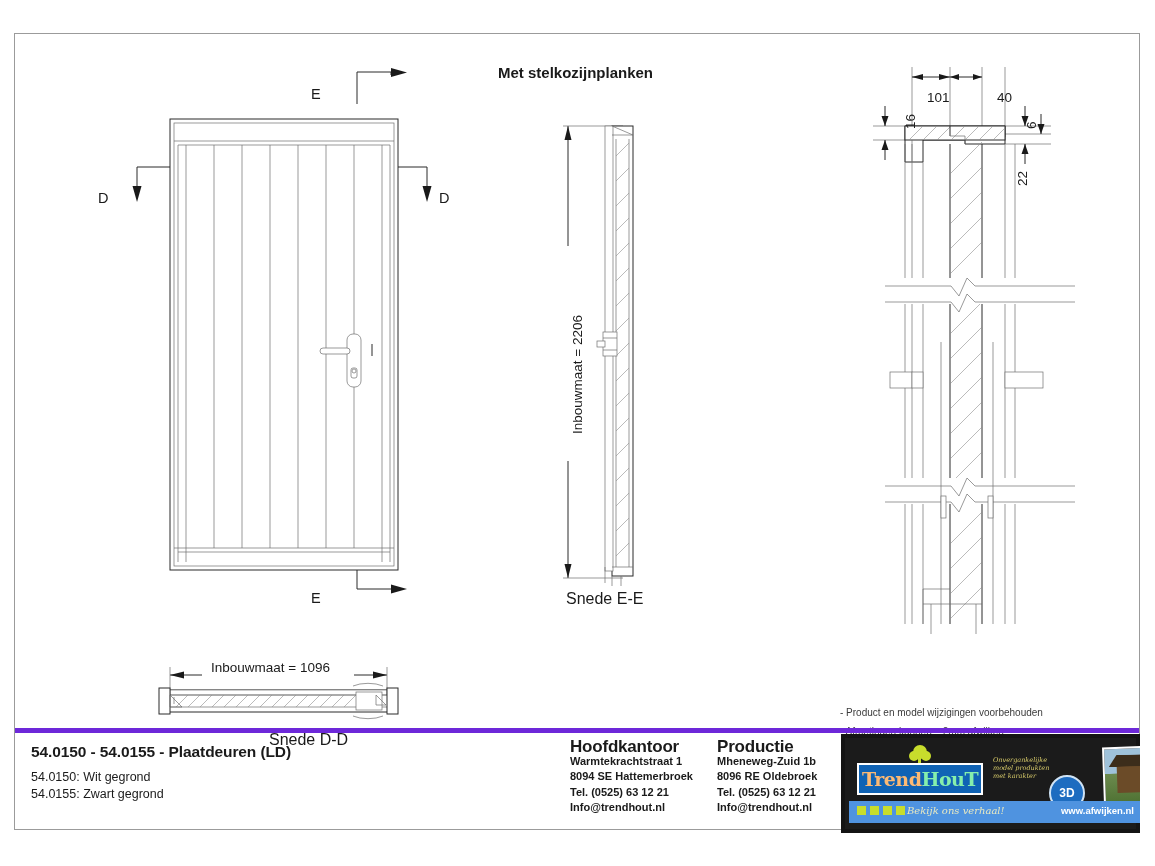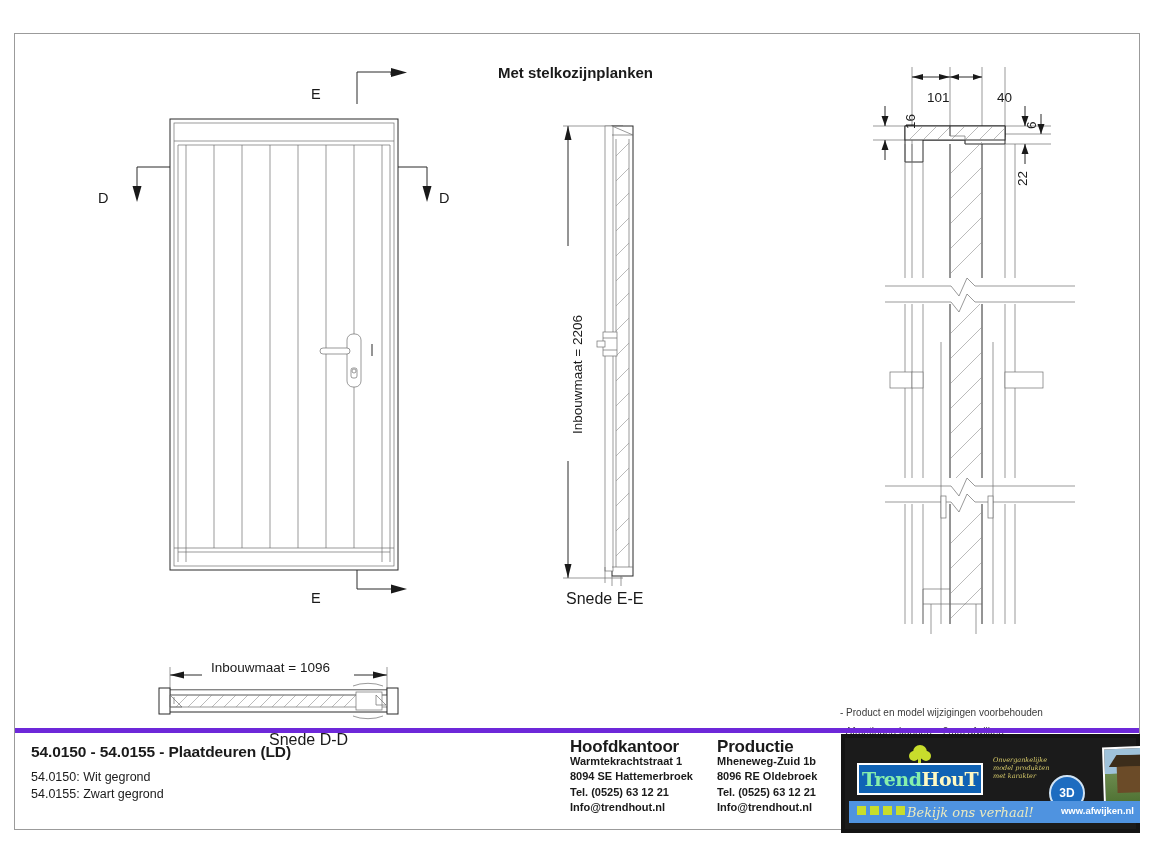--- a/index.html
+++ b/index.html
@@ -25,22 +25,22 @@
   
   #logo{position:absolute;left:826px;top:1px;width:299px;height:99px;
         background:#141414;overflow:hidden;}
   #logo-inner{position:absolute;inset:4px;background:#1b1b1b;}
   #logo-badge{position:absolute;left:12px;top:25px;width:122px;height:28px;
               background:#1063b5;border:2px solid #ffffff;}
   #logo-word{position:absolute;left:0;top:0;width:100%;height:100%;
              display:flex;align-items:center;justify-content:center;
              font-family:"DejaVu Serif", serif;font-weight:bold;font-size:19px;
              letter-spacing:-0.5px;}
-  .lw-a{color:#86efac;}
-  .lw-b{color:#fef9c3;}
+  .lw-a{color:#fdba74;}
+  .lw-b{color:#86efac;}
   #logo-tree{position:absolute;left:62px;top:6px;width:26px;height:24px;}
   #logo-slogan{position:absolute;left:148px;top:18px;width:70px;
                font-family:"DejaVu Serif", serif;font-style:italic;
                font-size:6.5px;line-height:8px;color:#d8cb6a;}
   #logo-3d{position:absolute;left:204px;top:37px;width:32px;height:32px;
            border-radius:50%;background:#1d6cc0;border:2px solid #cfe3f5;
            display:flex;align-items:center;justify-content:center;
            color:#ffffff;font-weight:bold;font-size:12px;}
   #logo-photo{position:absolute;left:258px;top:8px;width:78px;height:54px;
               background:linear-gradient(#9fc2da 0%,#9fc2da 45%,#6c8a4e 46%,#4f7233 100%);
@@ -48,21 +48,21 @@
   #logo-cabin{position:absolute;left:12px;top:14px;width:52px;height:30px;
               background:#6b4b28;}
   #logo-roof{position:absolute;left:4px;top:6px;width:68px;height:12px;
              background:#3c2d1b;clip-path:polygon(12% 0,88% 0,100% 100%,0 100%);}
   #logo-bar{position:absolute;left:4px;bottom:6px;width:291px;height:22px;
             background:#4f93e0;}
   #logo-sq{position:absolute;left:8px;top:5px;display:flex;gap:4px;}
   .lsq{width:9px;height:9px;background:#c8dd2c;}
   #logo-bar-txt{position:absolute;left:58px;top:4px;
                 font-family:"DejaVu Serif", serif;font-style:italic;
-                font-size:13px;color:#e9e9c0;}
+                font-size:10px;color:#e9e9c0;}
   #logo-url{position:absolute;right:6px;top:4px;font-size:9.5px;
             font-weight:bold;color:#ffffff;}
 
   
   #disclaimer{position:absolute;left:825px;top:629px;font-size:10px;
               line-height:19px;color:#3b3b3b;margin-top:40px;}
 
   
   .lbl{position:absolute;font-size:14.5px;white-space:nowrap;}
   .lbl-bold{font-weight:bold;}

